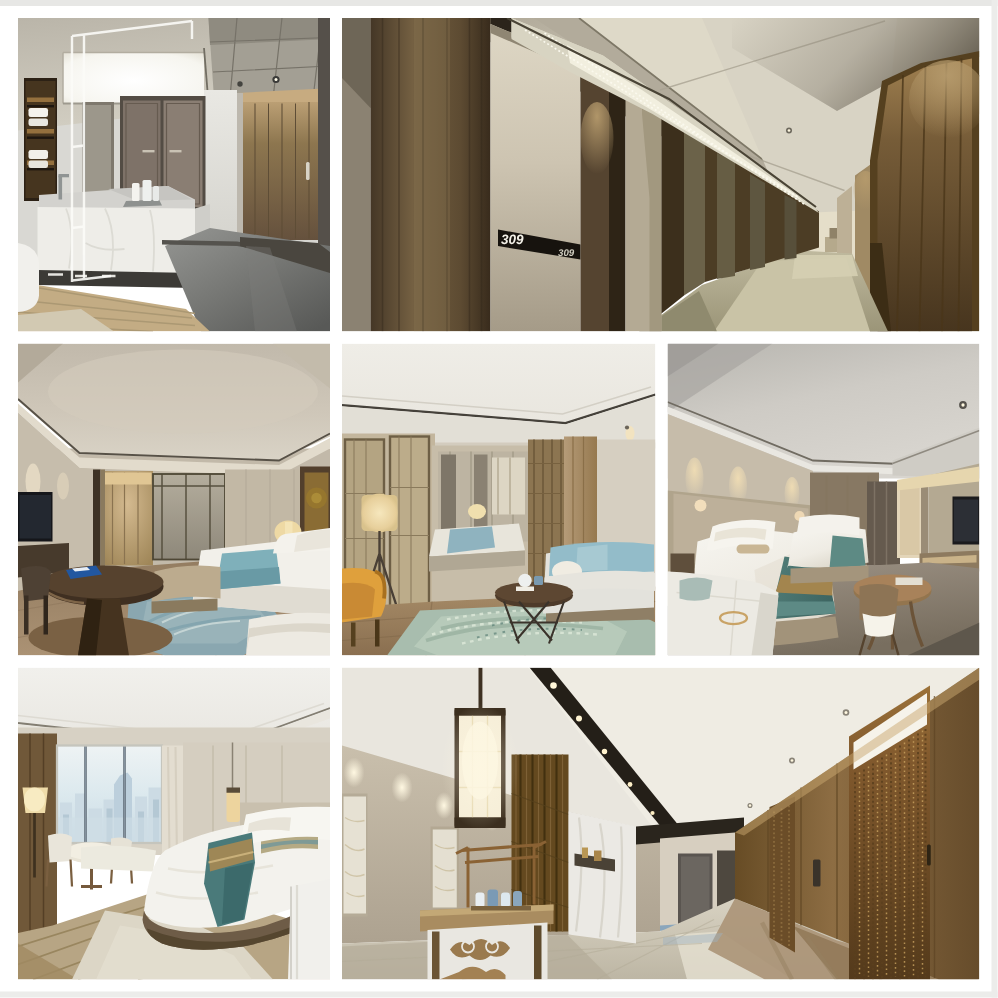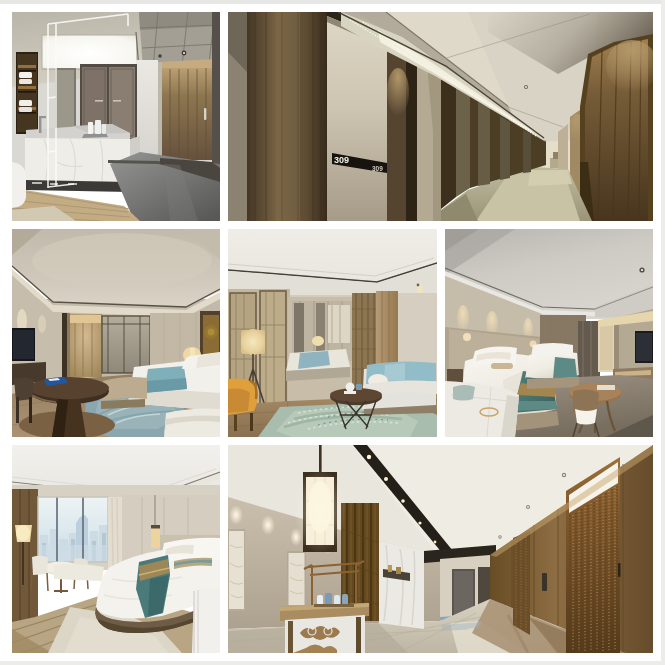--- a/index.html
+++ b/index.html
@@ -1,17 +1,17 @@
 <!DOCTYPE html>
 <html><head>
 <meta charset="utf-8">
 <style>
   html,body{margin:0;padding:0;background:#ffffff;width:665px;height:665px;overflow:hidden;
     font-family:"Liberation Sans", sans-serif;}
-  .tile{position:absolute;overflow:hidden;}
+  .tile{position:absolute;overflow:hidden;font-style:italic;}
   svg{display:block;}
 </style>
 </head>
 <body>
 
 <div style="position:absolute;left:0;top:0;width:665px;height:665px;background:#ffffff;"></div>
 
 <div style="position:absolute;left:0;top:0;width:665px;height:4px;background:#e7e7e5;"></div>
 
 <div style="position:absolute;left:661px;top:0;width:4px;height:665px;background:#ececea;"></div>

